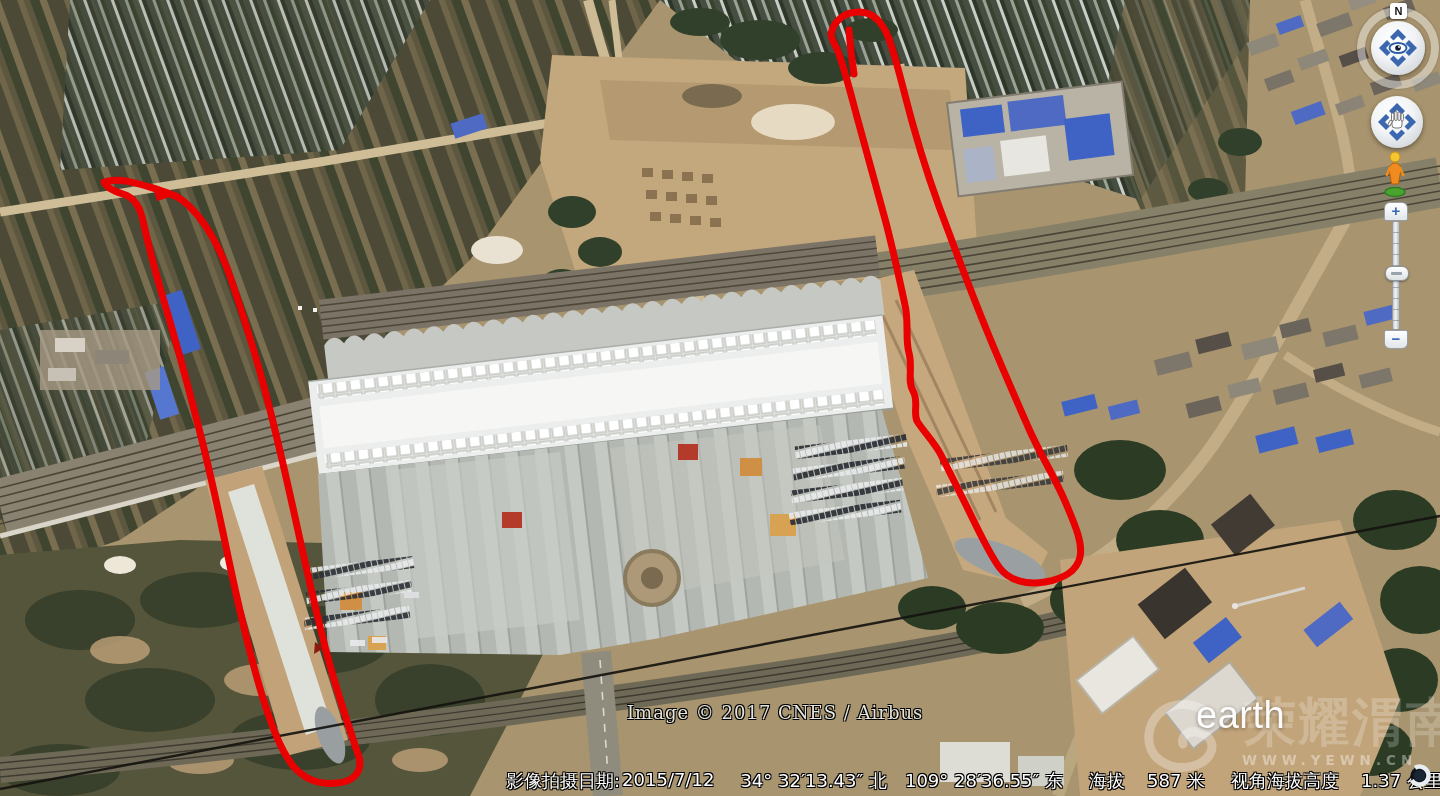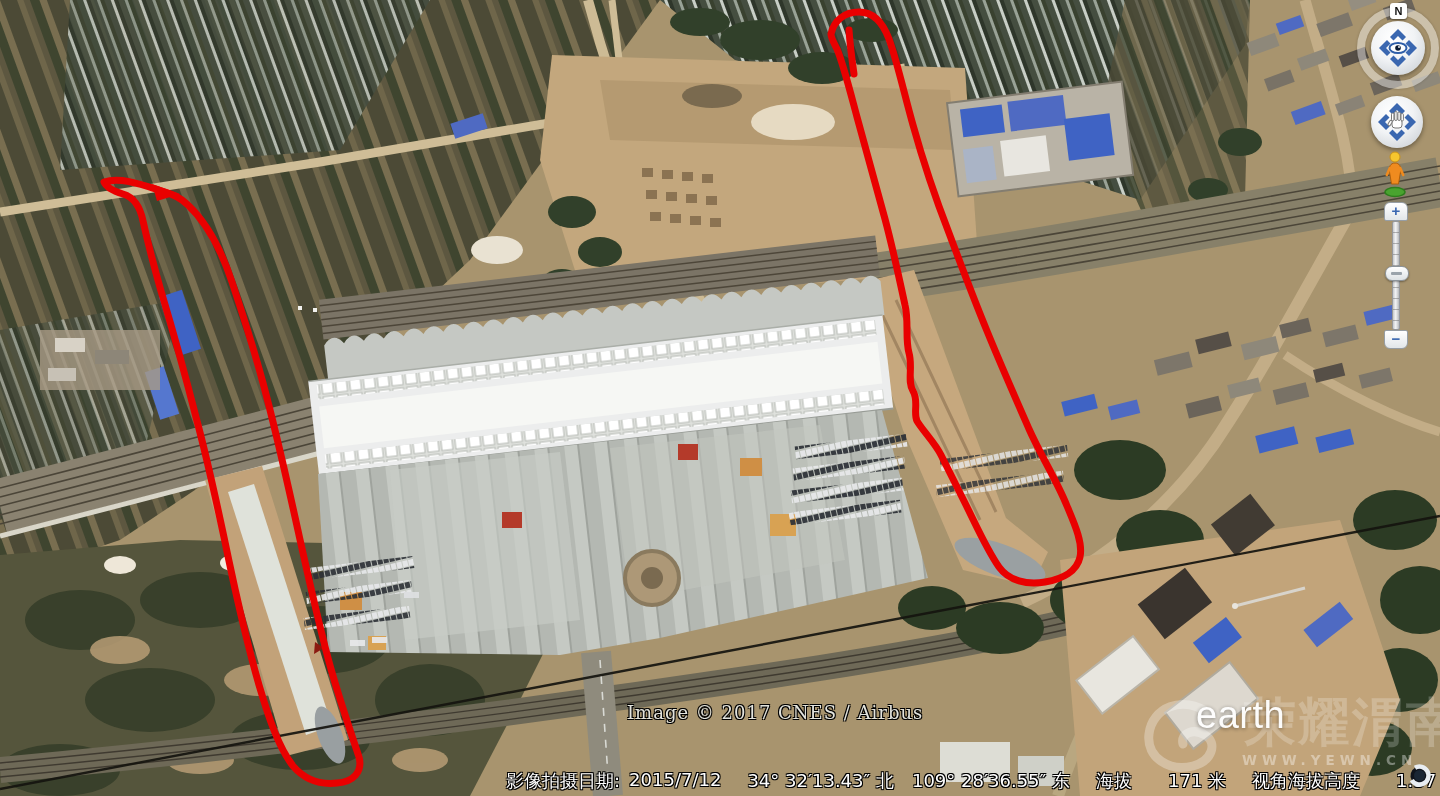--- a/index.html
+++ b/index.html
@@ -4,21 +4,21 @@
 <style>
   html,body{margin:0;padding:0;background:#000;}
   #screen{position:relative;width:1440px;height:796px;overflow:hidden;
     font-family:"Liberation Sans",sans-serif;background:#a4906c;}
   #scene{position:absolute;left:0;top:0;z-index:1;}
   
   .outlined{color:#fff;text-shadow:1px 1px 0 #000,-1px -1px 0 #000,1px -1px 0 #000,-1px 1px 0 #000,0 1px 0 #000,0 -1px 0 #000;}
   #statusbar{position:absolute;left:0;bottom:2px;width:1440px;height:26px;z-index:30;
     display:flex;align-items:center;padding-left:506px;box-sizing:border-box;
     font-size:18px;font-family:"DejaVu Sans",sans-serif;white-space:nowrap;}
-  #statusbar .pair{margin-right:26px;display:flex;gap:9px;}
+  #statusbar .pair{margin-right:26px;display:flex;gap:2px;}
   #statusbar .gap-s{margin-right:18px;}
   #attribution{position:absolute;left:627px;top:702px;z-index:25;font-size:18px;
     letter-spacing:1px;color:#e3e4de;font-family:"DejaVu Serif",serif;
     text-shadow:1px 1px 0 #000,-1px -1px 0 #000,1px -1px 0 #000,-1px 1px 0 #000;}
   #gelogo{position:absolute;left:1196px;top:694px;z-index:22;display:flex;align-items:baseline;gap:10px;
     color:#fff;text-shadow:0 1px 4px rgba(0,0,0,.45);}
   #gelogo .g{font-family:"DejaVu Serif",serif;font-size:43px;letter-spacing:-1px;opacity:.96;}
   #gelogo .e{font-family:"Liberation Sans",sans-serif;font-size:38px;font-weight:400;letter-spacing:.5px;opacity:.96;}
   #watermark{position:absolute;left:1140px;top:684px;width:300px;height:100px;z-index:21;pointer-events:none;}
   #wm-cn{position:absolute;left:104px;top:4px;font-size:52px;font-weight:bold;letter-spacing:2px;
@@ -387,21 +387,21 @@
 <div id="statusbar" class="outlined">
   <span class="pair">
     <span>影像拍摄日期:</span>
     <span>2015/7/12</span>
   </span>
   <span class="pair gap-s">34° 32′13.43″ 北</span>
   <span class="pair">109° 28′36.55″ 东</span>
   <span class="pair">
     <span>海拔</span>
     <span style="width:18px"></span>
-    <span>171 米</span>
+    <span>587 米</span>
   </span>
   <span class="pair">
     <span>视角海拔高度</span>
     <span style="width:18px"></span>
     <span>1.37 公里</span>
   </span>
 </div>
 
 <div id="loadicon">
   <svg width="27" height="27">

